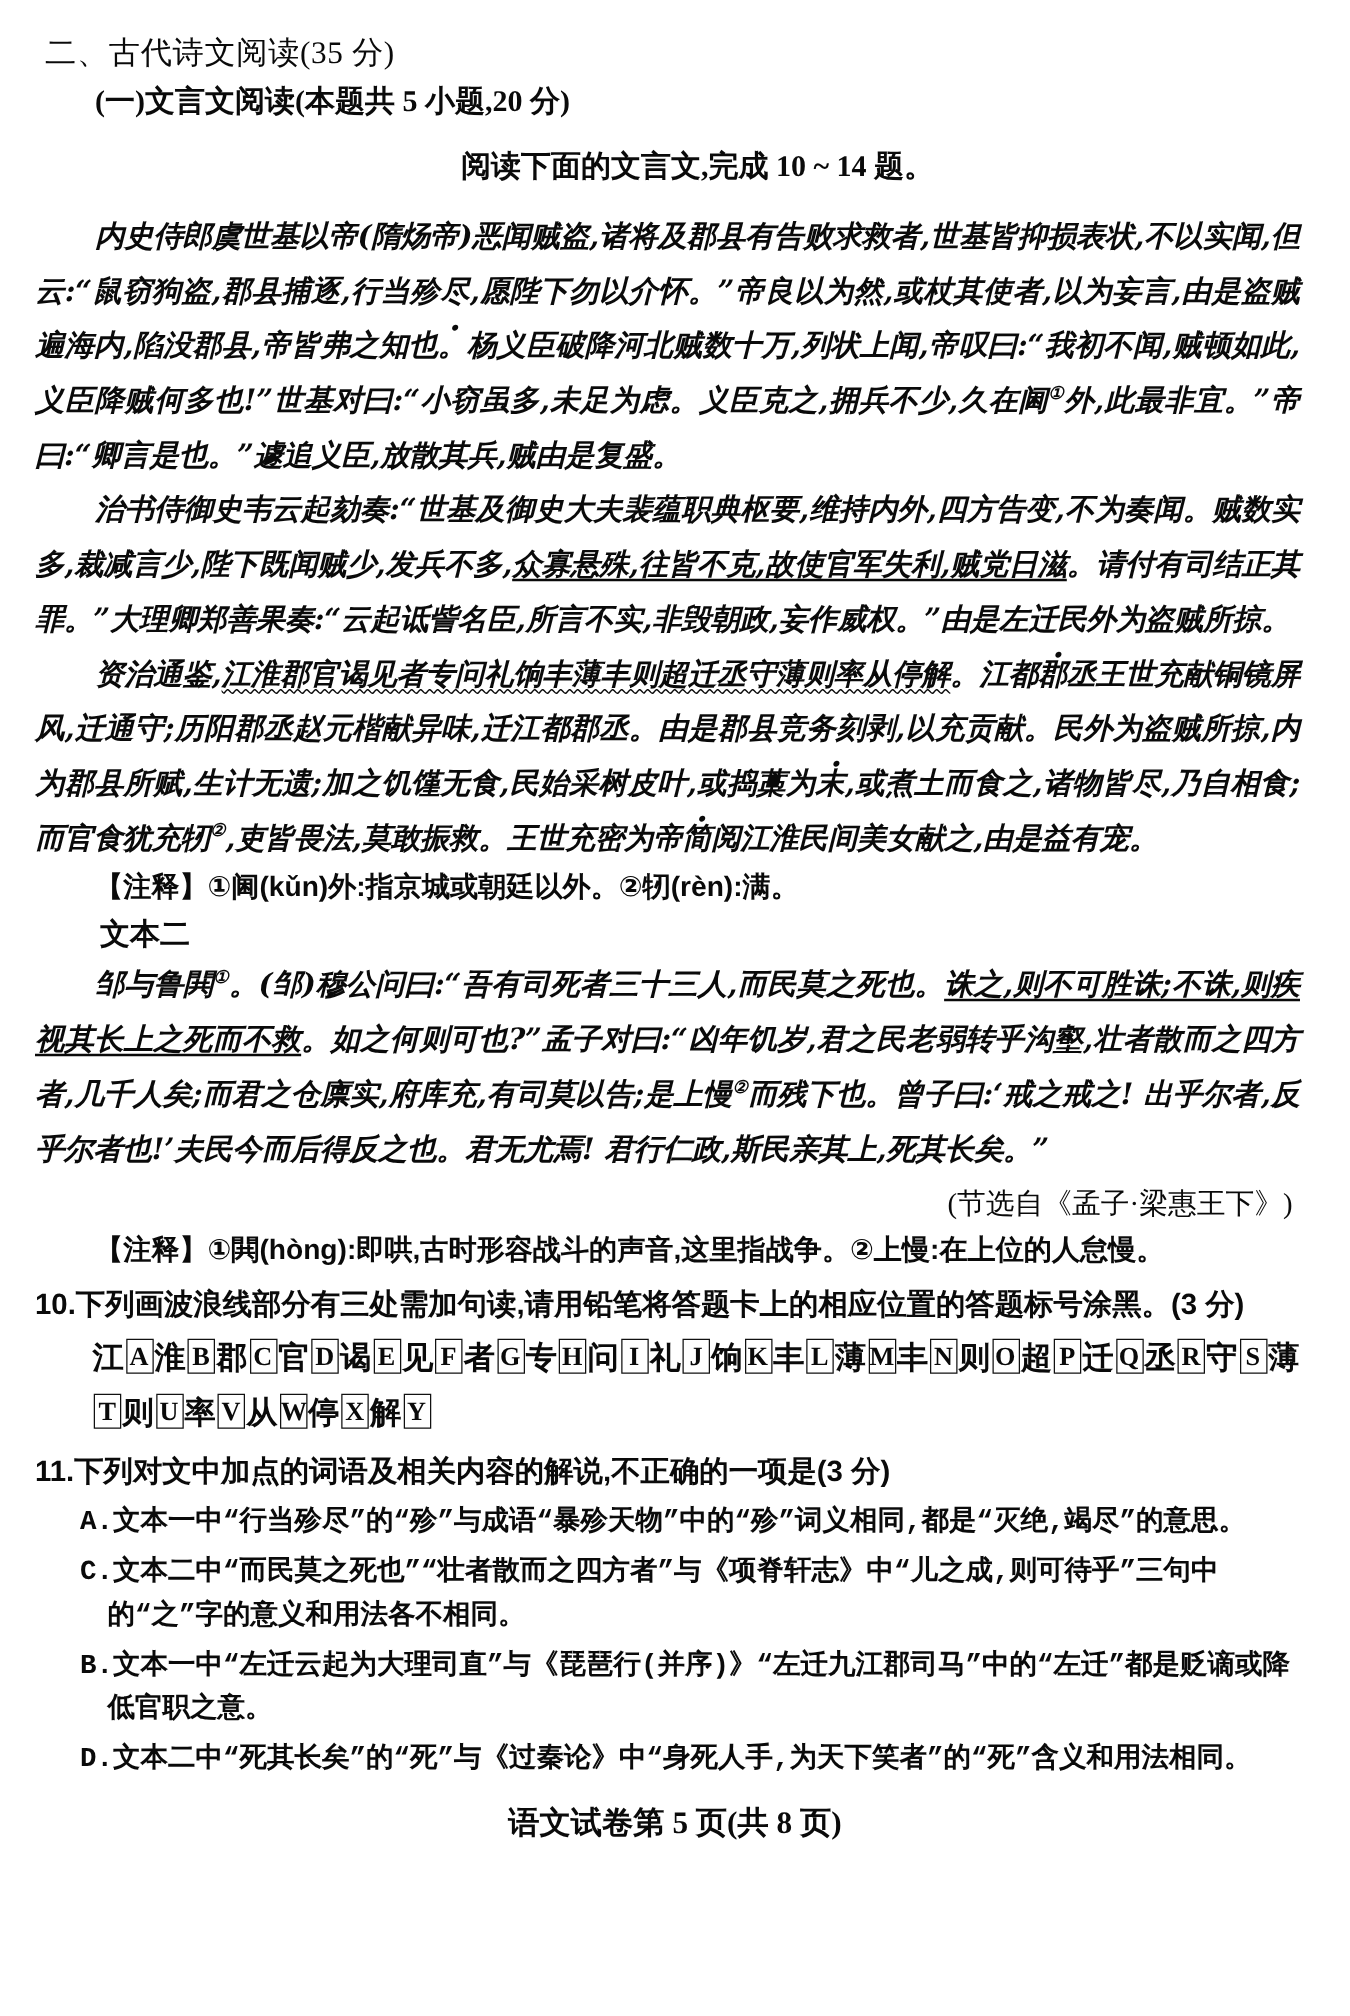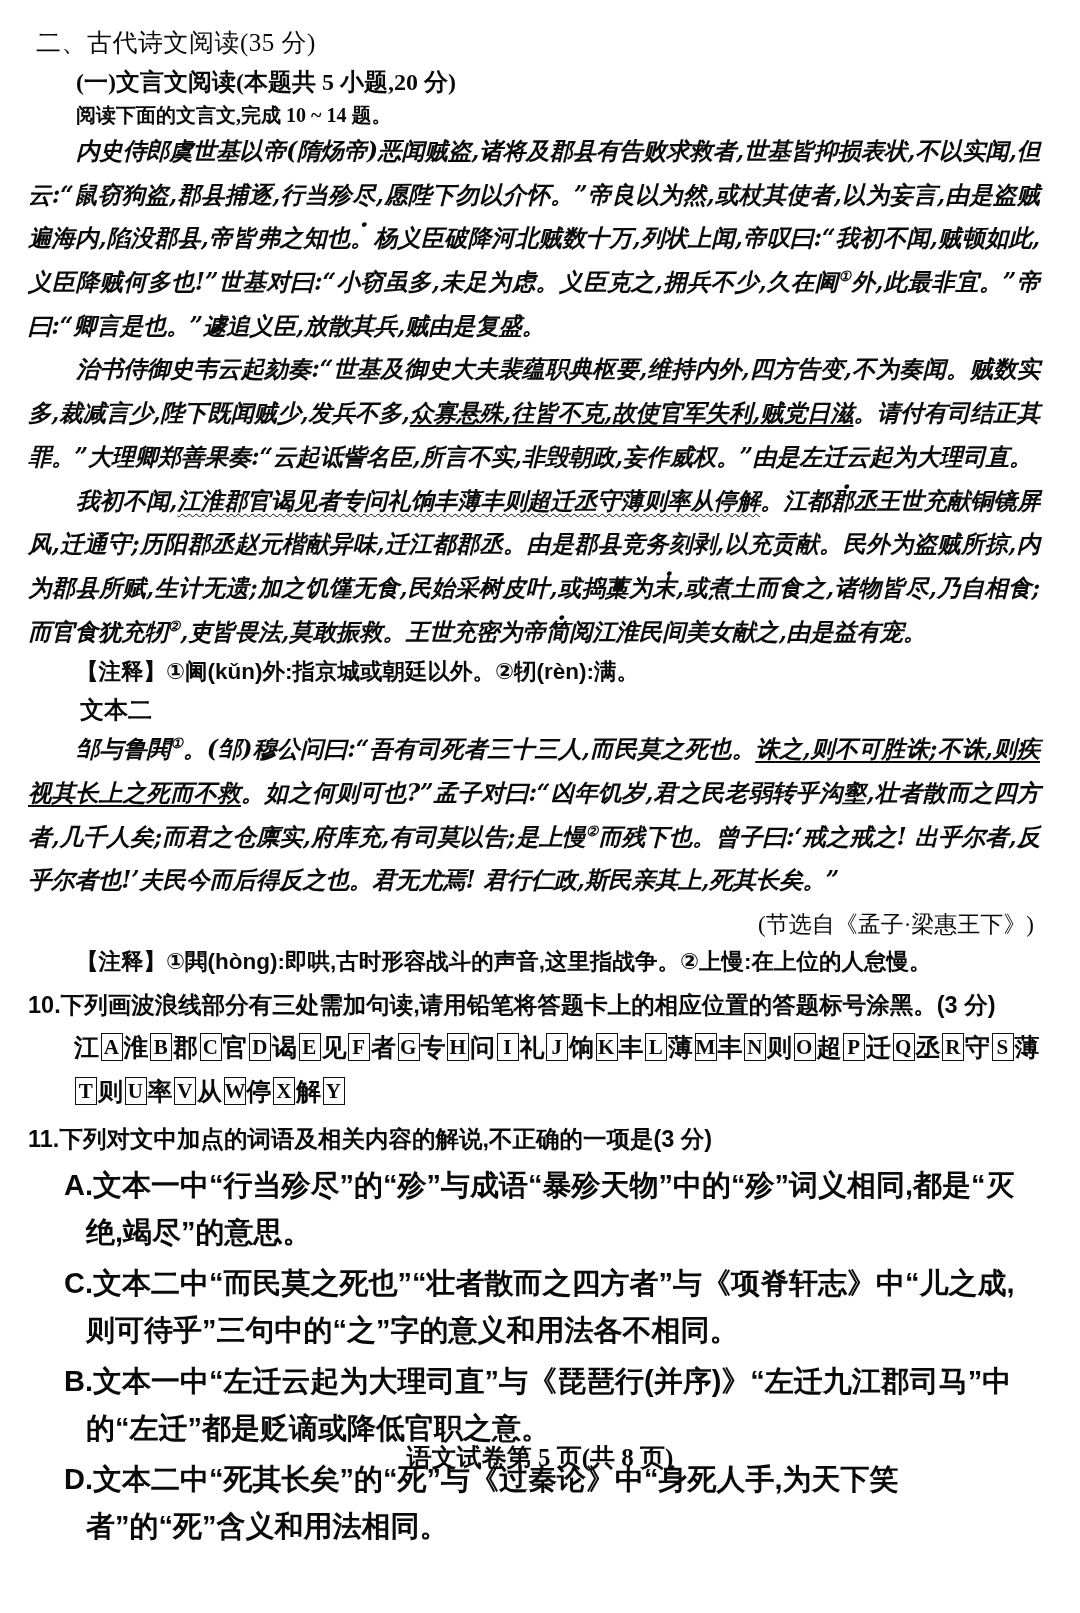--- a/index.html
+++ b/index.html
@@ -40,25 +40,26 @@
     padding-left: 8px;
   }
   .hdr2 {
     font-size: 24px;
     font-weight: bold;
     line-height: 1.5;
     margin: 0;
     padding-left: 48px;
   }
   .lead {
-    font-size: 20px;
+    font-size: 24px;
     line-height: 1.52;
-    margin: 0;
+    margin: 16px;
     padding-left: 48px;
     font-weight: 600;
+    text-align: center;
   }
   .textlabel {
     font-size: 24px;
     font-weight: bold;
     line-height: 1.5;
     margin: 2px 0 0 0;
     padding-left: 52px;
   }
   .para {
     font-size: 23.5px;
@@ -92,26 +93,26 @@
     font-weight: 600;
   }
   .qline {
     font-size: 23.5px;
     line-height: 1.62;
     margin: 6px 0 0 0;
     font-family: "Liberation Sans", "DejaVu Sans", sans-serif;
     font-weight: 600;
   }
   .opt {
-    font-size: 29px;
+    font-size: 22px;
     line-height: 1.62;
     margin: 4px 0 0 0;
     padding-left: 58px;
     text-indent: -22px;
-    font-family: Liberation Sans, sans-serif;
+    font-family: Liberation Mono, monospace;
     font-weight: 600;
   }
   .optbody { display: inline; }
 
   u.solid {
     text-decoration: underline;
     text-underline-offset: 4px;
     text-decoration-thickness: 1.6px;
   }
   .wavy {
@@ -178,23 +179,23 @@
 <div class="page">
 <div class="inner">
 
   <p class="hdr1">二、古代诗文阅读(35 分)</p>
   <p class="hdr2">(一)文言文阅读(本题共 5 小题,20 分)</p>
   <p class="lead">阅读下面的文言文,完成 10 ~ 14 题。</p>
 
 
   <p class="para kai"><span>内史侍郎虞世基以帝(隋炀帝)恶闻贼盗,诸将及郡县有告败求救者,世基皆抑损表状,不以实闻,但云:“鼠窃狗盗,郡县捕逐,行当</span><span class="dotem">殄</span><span>尽,愿陛下勿以介怀。”帝良以为然,或杖其使者,以为妄言,由是盗贼遍海内,陷没郡县,帝皆弗之知也。杨义臣破降河北贼数十万,列状上闻,帝叹曰:“我初不闻,贼顿如此,义臣降贼何多也!”世基对曰:“小窃虽多,未足为虑。义臣克之,拥兵不少,久在阃</span><sup class="an">①</sup><span>外,此最非宜。”帝曰:“卿言是也。”遽追义臣,放散其兵,贼由是复盛。</span></p>
 
-  <p class="para kai"><span>治书侍御史韦云起劾奏:“世基及御史大夫裴蕴职典枢要,维持内外,四方告变,不为奏闻。贼数实多,裁减言少,陛下既闻贼少,发兵不多,</span><u class="solid">众寡悬殊,往皆不克,故使官军失利,贼党日滋</u><span>。请付有司结正其罪。”大理卿郑善果奏:“云起诋訾名臣,所言不实,非毁朝政,妄作威权。”由是</span><span class="dotem">左迁</span><span>云起为大理司直。</span></p>
-
-  <p class="para kai"><span>我初不闻,</span><span class="wavy">江淮郡官谒见者专问礼饷丰薄丰则超迁丞守薄则率从停解</span><span>。江都郡丞王世充献铜镜屏风,迁通守;历阳郡丞赵元楷献异味,迁江都郡丞。由是</span><span class="dotem">郡县竞务刻剥</span><span>,以充贡献。民外为盗贼所掠,内为郡县所赋,生计无遗;加之饥馑无食,民始采树皮</span><span class="dotem">叶</span><span>,或捣藁为末,或煮土而食之,诸物皆尽,乃自相食;而官食犹充牣</span><sup class="an">②</sup><span>,吏皆畏法,莫敢振救。王世充密为帝简阅江淮民间美女献之,由是益有宠。</span></p>
+  <p class="para kai"><span>治书侍御史韦云起劾奏:“世基及御史大夫裴蕴职典枢要,维持内外,四方告变,不为奏闻。贼数实多,裁减言少,陛下既闻贼少,发兵不多,</span><u class="solid">众寡悬殊,往皆不克,故使官军失利,贼党日滋</u><span>。请付有司结正其罪。”大理卿郑善果奏:“云起诋訾名臣,所言不实,非毁朝政,妄作威权。”由是</span><span class="dotem">左迁</span><span>民外为盗贼所掠。</span></p>
+
+  <p class="para kai"><span>资治通鉴,</span><span class="wavy">江淮郡官谒见者专问礼饷丰薄丰则超迁丞守薄则率从停解</span><span>。江都郡丞王世充献铜镜屏风,迁通守;历阳郡丞赵元楷献异味,迁江都郡丞。由是</span><span class="dotem">郡县竞务刻剥</span><span>,以充贡献。民外为盗贼所掠,内为郡县所赋,生计无遗;加之饥馑无食,民始采树皮</span><span class="dotem">叶</span><span>,或捣藁为末,或煮土而食之,诸物皆尽,乃自相食;而官食犹充牣</span><sup class="an">②</sup><span>,吏皆畏法,莫敢振救。王世充密为帝简阅江淮民间美女献之,由是益有宠。</span></p>
 
   <p class="note">【注释】①阃(kǔn)外:指京城或朝廷以外。②牣(rèn):满。</p>
 
   <p class="textlabel">文本二</p>
 
   <p class="para kai"><span>邹与鲁閧</span><sup class="an">①</sup><span>。(邹)穆公问曰:“吾有司死者三十三人,而民莫之死也。</span><u class="solid">诛之,则不可胜诛;不诛,则疾视其长上之死而不救</u><span>。如之何则可也?”孟子对曰:“凶年饥岁,君之民老弱转乎沟壑,壮者散而之四方者,几千人矣;而君之仓廪实,府库充,有司莫以告;是上慢</span><sup class="an">②</sup><span>而残下也。曾子曰:‘戒之戒之! 出乎尔者,反乎尔者也!’夫民今而后得反之也。君无尤焉! 君行仁政,斯民亲其上,死其长矣。”</span></p>
 
   <p class="src">(节选自《孟子·梁惠王下》)</p>
   <p class="note">【注释】①閧(hòng):即哄,古时形容战斗的声音,这里指战争。②上慢:在上位的人怠慢。</p>
 

